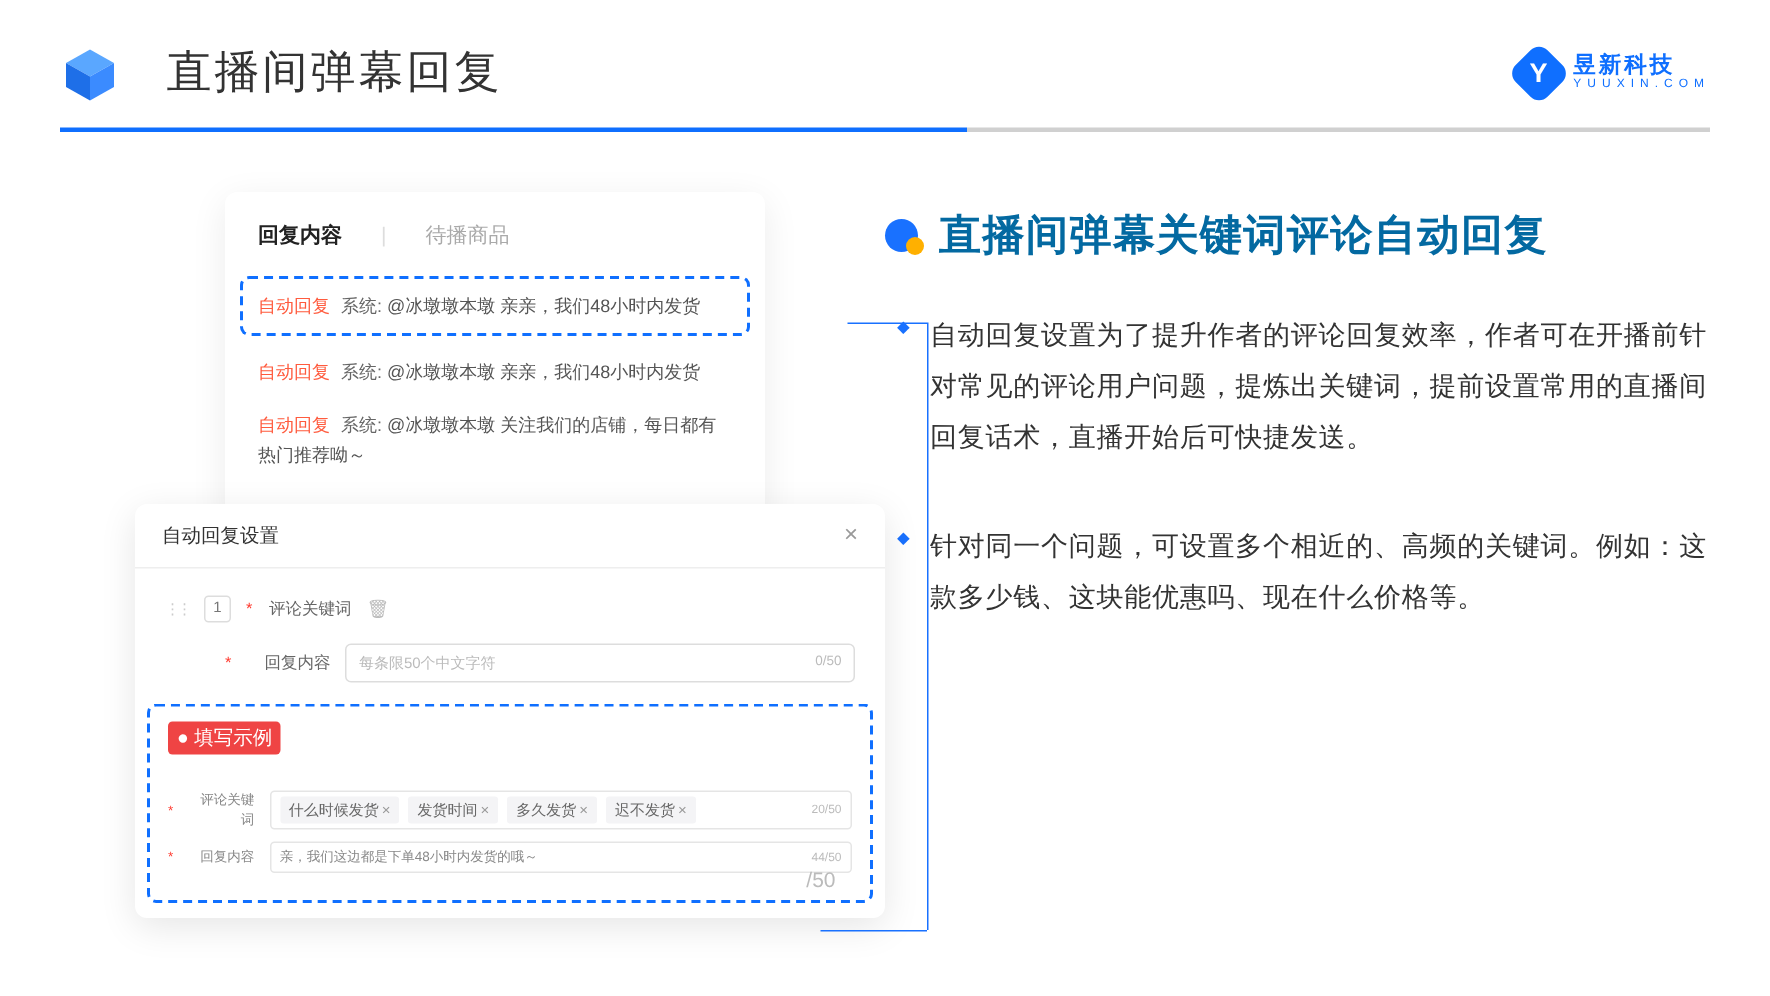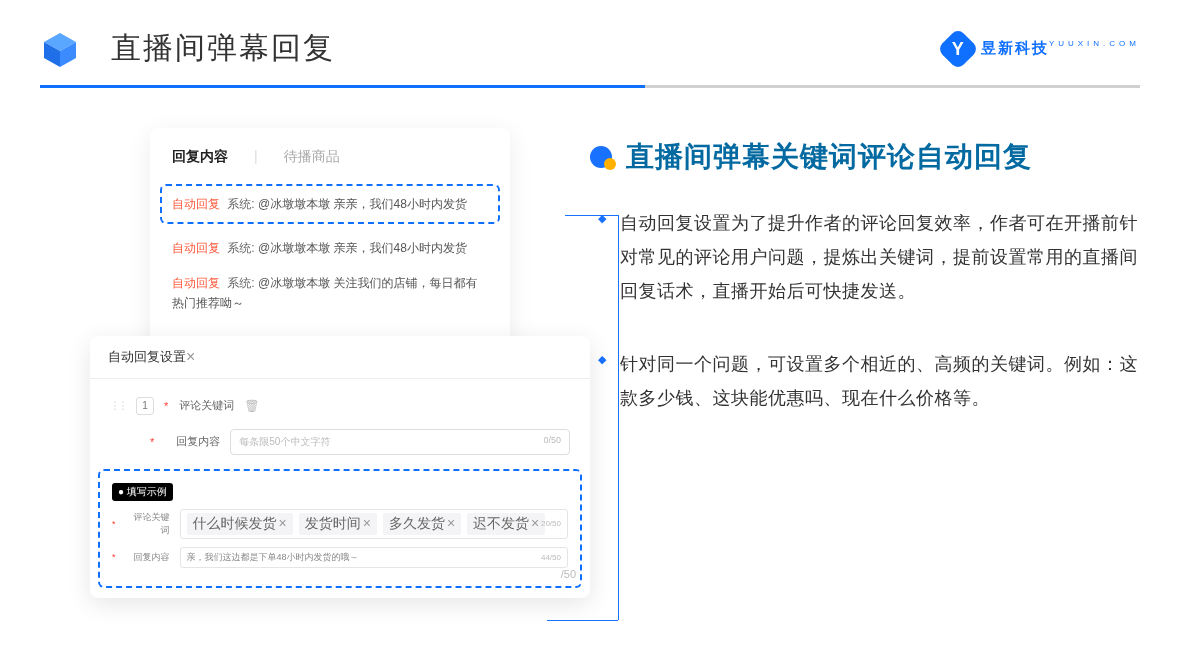--- a/index.html
+++ b/index.html
@@ -4,59 +4,59 @@
 <style>
 *{margin:0;padding:0;box-sizing:border-box}
 body{width:1180px;height:664px;background:#fff;font-family:"Microsoft YaHei",sans-serif;position:relative;overflow:hidden}
 .header{display:flex;align-items:center;padding:28px 40px 16px 40px;justify-content:space-between}
 .header-left{display:flex;align-items:flex-end;gap:31px}
 .cube-icon{width:40px;height:40px;position:relative}
 .title{font-size:30px;font-weight:400;color:#333;letter-spacing:2px}
 .brand{display:flex;align-items:center;gap:8px}
 .brand-icon{width:30px;height:30px;background:#0f6fff;border-radius:8px;display:flex;align-items:center;justify-content:center;color:#fff;font-weight:bold;font-size:18px;transform:rotate(45deg)}
 .brand-icon span{transform:rotate(-45deg)}
-.brand-text{display:flex;flex-direction:row;line-height:1.1}
+.brand-text{display:flex;flex-direction:column;line-height:1.1}
 .brand-cn{color:#0f6fff;font-size:15px;font-weight:bold;letter-spacing:2px}
 .brand-en{color:#0f6fff;font-size:8px;letter-spacing:4px}
 .hr-line{height:3px;background:linear-gradient(to right,#0f6fff 0%,#0f6fff 55%,#d0d0d0 55%,#d0d0d0 100%);margin:0 40px}
 .content{display:flex;padding:40px 40px 0 90px;gap:60px;position:relative}
 .left-panel{width:440px;position:relative}
 .card-comments{width:360px;background:#fff;border-radius:8px;box-shadow:0 6px 24px rgba(0,0,0,0.08);padding:20px 22px;margin-left:60px;position:relative;z-index:1}
 .tabs{display:flex;gap:26px;font-size:14px;margin-bottom:18px}
 .tab-active{font-weight:bold;color:#222}
 .tab-inactive{color:#aaa}
 .tab-divider{color:#ddd}
 .reply-block{font-size:12px;line-height:1.7;color:#555;margin-bottom:14px}
 .reply-block.dashed{border:2px dashed #0f6fff;border-radius:6px;padding:8px 10px;margin-left:-12px;margin-right:-12px;position:relative}
 .auto-label{color:#ff5b3e;font-weight:500;margin-right:4px}
 .sys-label{color:#666}
 .card-settings{width:500px;background:#fff;border-radius:8px;box-shadow:0 6px 24px rgba(0,0,0,0.1);padding:0;margin-top:-12px;position:relative;z-index:2}
-.settings-header{display:flex;justify-content:flex-start;align-items:center;padding:12px 18px;font-size:13px;font-weight:500;color:#333;border-bottom:1px solid #eee}
+.settings-header{display:flex;justify-content:space-between;align-items:center;padding:12px 18px;font-size:13px;font-weight:500;color:#333;border-bottom:1px solid #eee}
 .close-x{color:#999;font-size:16px;cursor:pointer}
 .settings-body{padding:18px 20px 10px 20px;position:relative}
 .form-row{display:flex;align-items:center;gap:10px;margin-bottom:14px;font-size:11px}
 .row-num{width:18px;height:18px;border:1px solid #ddd;border-radius:3px;display:flex;align-items:center;justify-content:center;color:#777;font-size:10px}
 .drag-dots{color:#ccc;font-size:10px;letter-spacing:-2px}
 .req-star{color:#ff3b30}
 .form-label{color:#666;width:56px;text-align:right}
 .form-input{flex:1;border:1px solid #ddd;border-radius:4px;padding:5px 8px;font-size:10px;color:#bbb;position:relative}
 .input-counter{position:absolute;right:8px;top:5px;font-size:9px;color:#bbb}
 .trash-icon{color:#bbb;font-size:12px}
 .dashed-section{border:2px dashed #0f6fff;border-radius:6px;padding:10px 12px;margin:0 -12px}
 .add-link{color:#6a5eff;font-size:10px;margin-bottom:10px;display:inline-block}
 .add-hint{color:#bbb;font-size:9px;margin-left:6px}
-.example-tag{background:#000000;color:#fff;font-size:10px;padding:2px 6px;border-radius:3px;display:inline-block;margin-bottom:8px}
-.tag-pill{display:inline-block;background:#f4f4f6;color:#666;font-size:14px;padding:2px 6px;border-radius:2px;margin-right:4px}
+.example-tag{background:#ef4444;color:#fff;font-size:13px;padding:2px 6px;border-radius:3px;display:inline-block;margin-bottom:24px}
+.tag-pill{display:inline-block;background:#f4f4f6;color:#666;font-size:10px;padding:2px 6px;border-radius:2px;margin-right:4px}
 .tag-pill .x{color:#999;margin-left:2px}
 .example-row{display:flex;align-items:center;gap:10px;font-size:9px;margin-bottom:8px}
 .ex-label{color:#888;width:44px;text-align:right}
 .ex-input-wrap{flex:1;position:relative;border:1px solid #e5e5e5;border-radius:3px;padding:3px 6px;background:#fff;display:flex;align-items:center;flex-wrap:wrap;gap:2px;min-height:20px}
 .ex-counter{position:absolute;right:6px;font-size:8px;color:#bbb}
 .ex-text{color:#888;font-size:9px}
-.stray-counter{position:absolute;right:14px;bottom:18px;font-size:11px;color:#bbb}
+.stray-counter{position:absolute;right:33px;bottom:18px;font-size:14px;color:#bbb}
 .right-panel{flex:1;padding-top:10px}
 .section-title{display:flex;align-items:center;gap:10px;margin-bottom:30px}
 .bubble-icon{position:relative;width:26px;height:22px}
 .bubble-blue{width:22px;height:22px;border-radius:50%;background:#1971ff;position:absolute;left:0;top:0}
 .bubble-yellow{width:12px;height:12px;border-radius:50%;background:#ffb000;position:absolute;right:0;bottom:-2px}
 .section-heading{font-size:28px;color:#0369a1;letter-spacing:1px}
 .bullet-list{list-style:none;padding-left:30px}
 .bullet-item{position:relative;font-size:18px;color:#333;line-height:1.9;margin-bottom:38px;letter-spacing:0.5px}
 .bullet-item::before{content:"◆";position:absolute;left:-22px;top:2px;color:#1971ff;font-size:11px}
 .connector{position:absolute;border:1px solid #1971ff;z-index:3}

